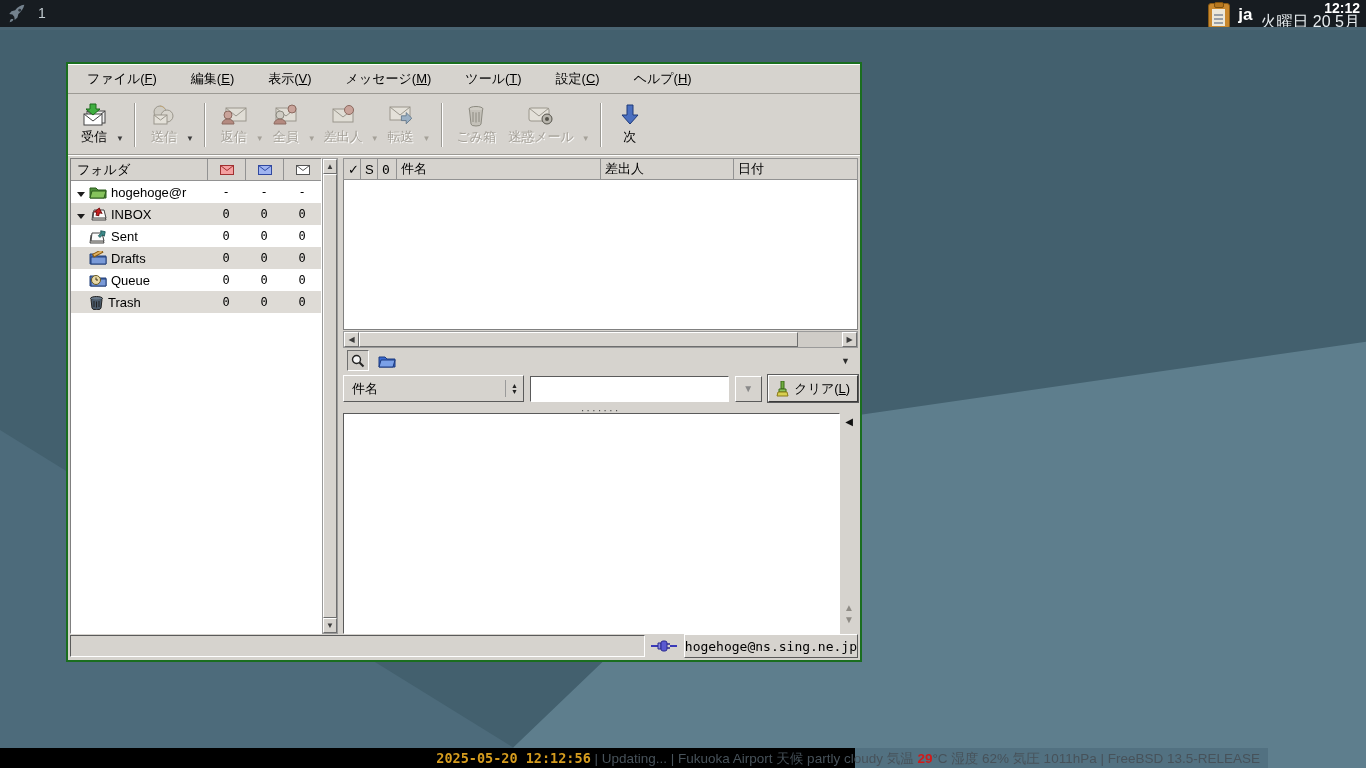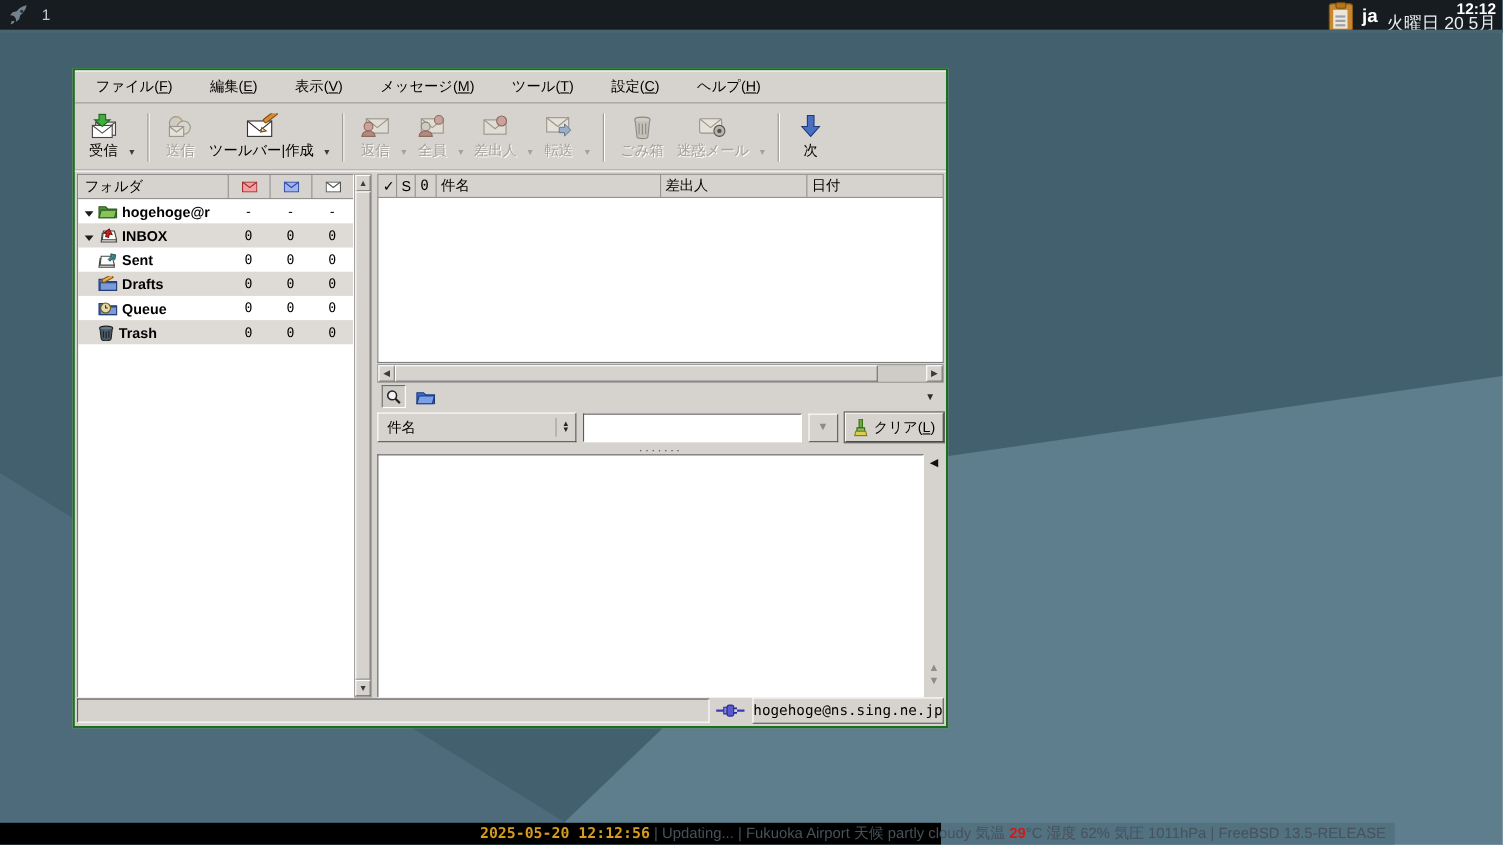--- a/index.html
+++ b/index.html
@@ -70,21 +70,21 @@
                display:flex; align-items:center; }
   .fp-header .fh-label { flex:1; padding-left:6px; }
   .cnt-col { width:38px; display:flex; justify-content:center; align-items:center;
              border-left:1px solid #929292; height:100%; }
   .frow { height:22px; display:flex; align-items:center; }
   .frow.stripe { background:#dedbd6; }
   .frow .exp { width:12px; margin-left:4px; text-align:center; }
   .exp-tri { width:0; height:0; border-left:4px solid transparent; border-right:4px solid transparent;
              border-top:5px solid #1c1c1c; display:inline-block; }
   .frow .ficon { margin:0 4px 0 2px; display:flex; }
-  .frow .fname { flex:1; white-space:nowrap; overflow:hidden;font-weight:bold; }
+  .frow .fname { flex:1; white-space:nowrap; overflow:hidden; }
   .frow .cnt { width:38px; text-align:center; font-family:"DejaVu Sans Mono", monospace; font-size:12px; }
   .ind1 { margin-left:18px; } .ind2 { margin-left:48px; }
 
   .fscroll { position:absolute; left:254px; top:94px; width:16px; height:476px;
              background:#cfccc7; border:1px solid #9a9a9a; display:flex; flex-direction:column; }
   .sbtn { height:15px; background:#d6d3ce; border:1px solid; border-color:#fff #6e6e6e #6e6e6e #fff;
           font-size:8px; color:#3c3c3c; text-align:center; line-height:13px; }
   .sthumb { flex:1; background:#d6d3ce; border:1px solid; border-color:#fff #6e6e6e #6e6e6e #fff; }
 
   .msgarea { position:absolute; left:275px; top:94px; width:515px; height:476px;
@@ -205,31 +205,20 @@
             <circle cx="9" cy="9" r="6" fill="#cfccc4" stroke="#9a968c"></circle>
             <circle cx="16" cy="13" r="6" fill="#d8d5cd" stroke="#9a968c"></circle>
             <path d="M9 3 a6 6 0 0 1 5 3" fill="none" stroke="#c2a87a"></path>
             <rect x="3" y="12" width="13" height="9" fill="#e4e1d9" stroke="#9a968c"></rect>
             <path d="M3 12 l6.5 5 6.5-5" fill="none" stroke="#9a968c"></path>
           </svg>
         </span>
         <span class="lbl">送信</span>
       </div>
 
-      <div class="tbtn">
-        <span class="ticon">
-          <svg width="34" height="24" viewBox="0 0 34 24">
-            <rect x="4" y="7" width="22" height="14" fill="#fff" stroke="#333"></rect>
-            <path d="M4 7 l11 9 11-9" fill="none" stroke="#333"></path>
-            <rect x="18" y="6" width="14" height="4" rx="1" transform="rotate(-38 18 6)" fill="#d98b33" stroke="#7a4a10"></rect>
-            <path d="M17 13 l4 3 -5 1 z" fill="#e8d8b8" stroke="#7a4a10"></path>
-          </svg>
-        </span>
-        <span class="lbl">ツールバー|作成</span>
-      </div>
       <span class="tb-drop">▼</span>
       <div class="tb-sep"></div>
 
       <div class="tbtn disabled">
         <span class="ticon">
           <svg width="28" height="24" viewBox="0 0 28 24">
             <rect x="6" y="5" width="20" height="13" fill="#e0dDd5" stroke="#9a968c"></rect>
             <path d="M6 5 l10 8 10-8" fill="none" stroke="#9a968c"></path>
             <circle cx="8" cy="12" r="4" fill="#c9a39a" stroke="#8c6a60"></circle>
             <path d="M2 21 a6 5 0 0 1 12 0 z" fill="#b48a80" stroke="#8c6a60"></path>

